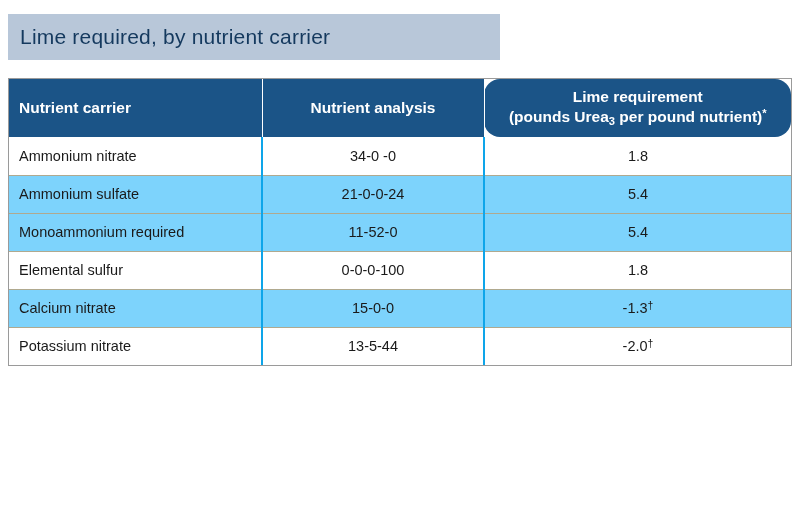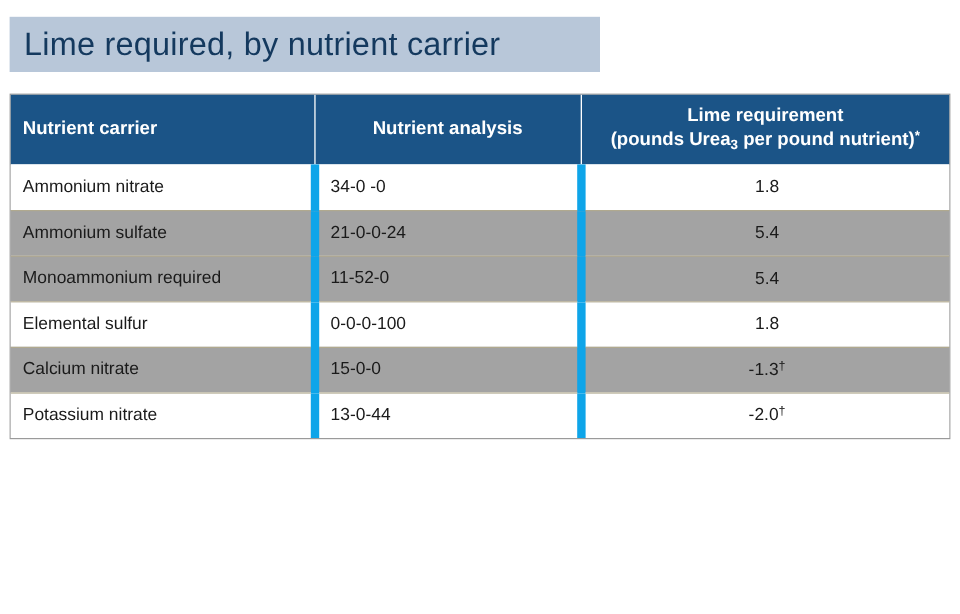--- a/index.html
+++ b/index.html
@@ -26,21 +26,21 @@
     left: 8px;
     top: 14px;
     width: 492px;
     height: 46px;
     background: #b8c7d9;
     display: flex;
     align-items: center;
   }
   .title-bar .title-text {
     color: #14395e;
-    font-size: 27px;
+    font-size: 21px;
     font-weight: 400;
     letter-spacing: 0.2px;
     padding-left: 12px;
     white-space: nowrap;
   }
 
   
   .table-wrap {
     position: absolute;
     left: 8px;
@@ -58,43 +58,43 @@
     background: #1b5487;
     color: #ffffff;
     font-size: 15.5px;
     font-weight: bold;
     padding: 8px 10px;
     border-right: 1px solid #ffffff;
     line-height: 1.25;
     height: 58px;
     box-sizing: border-box;
   }
-  table.data th:last-child { border-right: none; }
+  table.data th:last-child { border-right: none; border-radius: 16px; }
   th.col-carrier { text-align: left; width: 253px; margin-left: 20px; }
   th.col-analysis { text-align: center; width: 222px; }
   th.col-lime { text-align: center; }
 
   table.data td {
     font-size: 14.5px;
     color: #1a1a1a;
     padding: 0 10px;
     height: 38px;
-    border-right: 7px solid #0ea5e9;
+    border-right: 2px solid #0ea5e9;
     border-top: 1px solid #b0a98f;
     box-sizing: border-box;
   }
   table.data td:last-child { border-right: none; }
   table.data tbody tr:first-child td { border-top: none; }
 
   td.c-carrier { text-align: left; }
-  td.c-analysis { text-align: left; }
+  td.c-analysis { text-align: center; }
   td.c-lime { text-align: center; }
 
   tr.row-odd td { background: #ffffff; }
-  tr.row-even td { background: #a3a3a3; }
+  tr.row-even td { background: #7dd3fc; }
 
   sub { font-size: 0.72em; vertical-align: -0.28em; }
   sup { font-size: 0.72em; vertical-align: 0.42em; }
 </style>
 </head>
 <body>
 
 <div class="page">
 
   <div class="title-bar">
@@ -134,20 +134,20 @@
             <td class="c-analysis">0-0-0-100</td>
             <td class="c-lime"><span>1.8</span><sup></sup></td>
           </tr>
           <tr class="row-even">
             <td class="c-carrier">Calcium nitrate</td>
             <td class="c-analysis">15-0-0</td>
             <td class="c-lime"><span>-1.3</span><sup>†</sup></td>
           </tr>
           <tr class="row-odd">
             <td class="c-carrier">Potassium nitrate</td>
-            <td class="c-analysis">13-0-44</td>
+            <td class="c-analysis">13-5-44</td>
             <td class="c-lime"><span>-2.0</span><sup>†</sup></td>
           </tr>
         </tbody>
     </table>
   </div>
 
 </div>
 
 </body></html>

